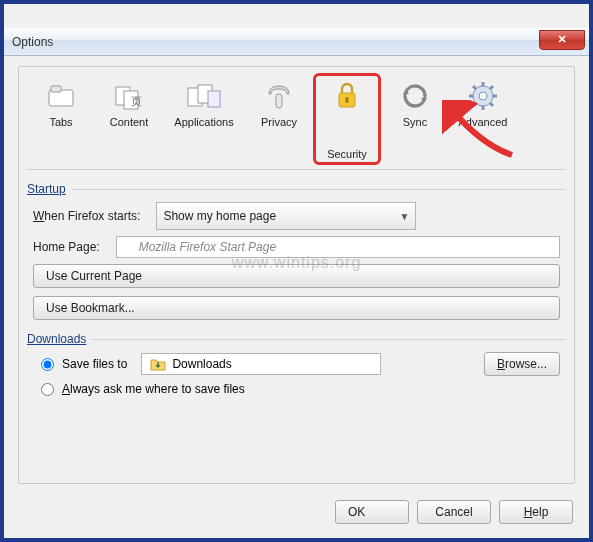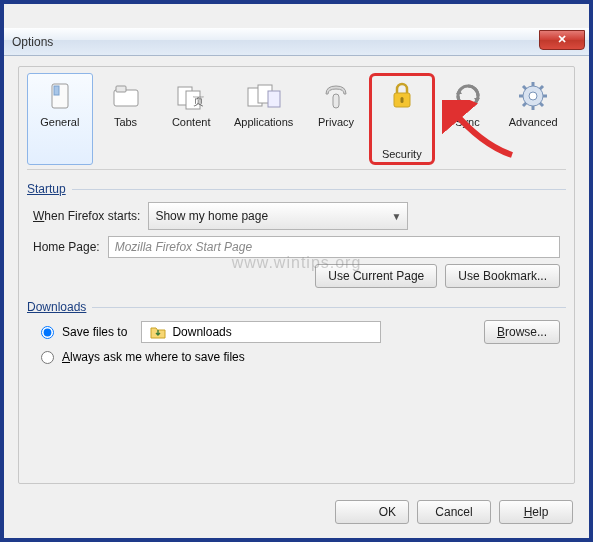--- a/index.html
+++ b/index.html
@@ -69,52 +69,52 @@
   }
   .tbtn .label { font-size: 11px; color: #222; }
   .section-title {
     font-size: 12px; color: #1a3e80;
     margin-top: 12px; margin-bottom: 2px;
     display: flex; align-items: center; gap: 6px; text-decoration: underline;
   }
   .section-title::after {
     content: ""; flex: 1; height: 1px; background: #c8d2e0;
   }
-  .row { display: flex; align-items: center; margin: 6px 6px; font-size: 12px; color: #222; gap: 8px; }
+  .row { display: flex; align-items: center; margin: 6px 6px; font-size: 12px; color: #222; gap: 16px; }
   .select {
     flex: 1;
     height: 22px;
     border: 1px solid #b5b5b5;
     background: linear-gradient(to bottom, #ffffff, #e7e7e7);
     padding: 13px 6px;
     font-size: 12px;
     display: flex; align-items: center; justify-content: space-between;
     max-width: 260px;
     cursor: pointer;
   }
   .input {
     flex: 1;
     height: 22px;
     border: 1px solid #b5b5b5;
     background: #fff;
-    padding: 0 6px;
+    padding: 0 22px;
     font-size: 12px; font-style: italic; color: #888;
     display: flex; align-items: center;
   }
   .btn {
     height: 24px;
     border: 1px solid #a8a8a8;
     background: linear-gradient(to bottom, #fdfdfd, #e3e3e3);
     padding: 0 12px;
     font-size: 12px; color: #222;
     border-radius: 3px;
     cursor: pointer;
     display: inline-flex; align-items: center;
   }
-  .btn-row { display: flex; gap: 8px; justify-content: flex-end; margin: 6px 6px; }
+  .btn-row { display: flex; gap: 8px; justify-content: flex-end; margin: 6px 6px; flex-direction: column; }
   input[type=radio] { margin-right: 4px; vertical-align: middle; }
   .radio-row { display: flex; align-items: center; margin: 6px 6px 6px 14px; font-size: 12px; gap: 4px; }
   .dl-folder {
     display: inline-flex; align-items: center; gap: 6px;
     height: 22px;
     border: 1px solid #b5b5b5;
     background: #fff;
     padding: 0 8px;
     font-size: 12px;
     min-width: 240px;
@@ -147,29 +147,20 @@
     <span class="titlebar-title">Options</span>
     <div class="close-btn">
       <span>✕</span>
     </div>
   </div>
 
   <div class="panel">
 
     <div class="toolbar">
 
-      <div class="tbtn selected">
-        <div class="iconbox">
-          <svg width="32" height="32" viewBox="0 0 32 32">
-            <rect x="8" y="4" width="16" height="24" rx="2" fill="#fafafa" stroke="#999"></rect>
-            <rect x="10" y="6" width="5" height="9" fill="#a8c6e8" stroke="#7aa0cc"></rect>
-          </svg>
-        </div>
-        <span class="label">General</span>
-      </div>
 
       <div class="tbtn">
         <div class="iconbox">
           <svg width="32" height="32" viewBox="0 0 32 32">
             <rect x="4" y="10" width="24" height="16" rx="2" fill="#fff" stroke="#999"></rect>
             <rect x="6" y="6" width="10" height="6" rx="1" fill="#e8e8e8" stroke="#999"></rect>
           </svg>
         </div>
         <span class="label">Tabs</span>
       </div>
@@ -300,21 +291,21 @@
     </div>
 
     <div class="radio-row">
       <input type="radio" style="">
       <span class="underline-first">Always ask me where to save files</span>
     </div>
 
   </div>
 
   <div class="footer">
-    <div class="btn" style="min-width:74px;justify-content:flex-end">
+    <div class="btn" style="min-width:74px;justify-content:flex-start">
       <span>OK</span>
     </div>
     <div class="btn" style="min-width:74px;justify-content:center">
       <span>Cancel</span>
     </div>
     <div class="btn" style="min-width:74px;justify-content:center">
       <span class="underline-first">Help</span>
     </div>
   </div>
 

